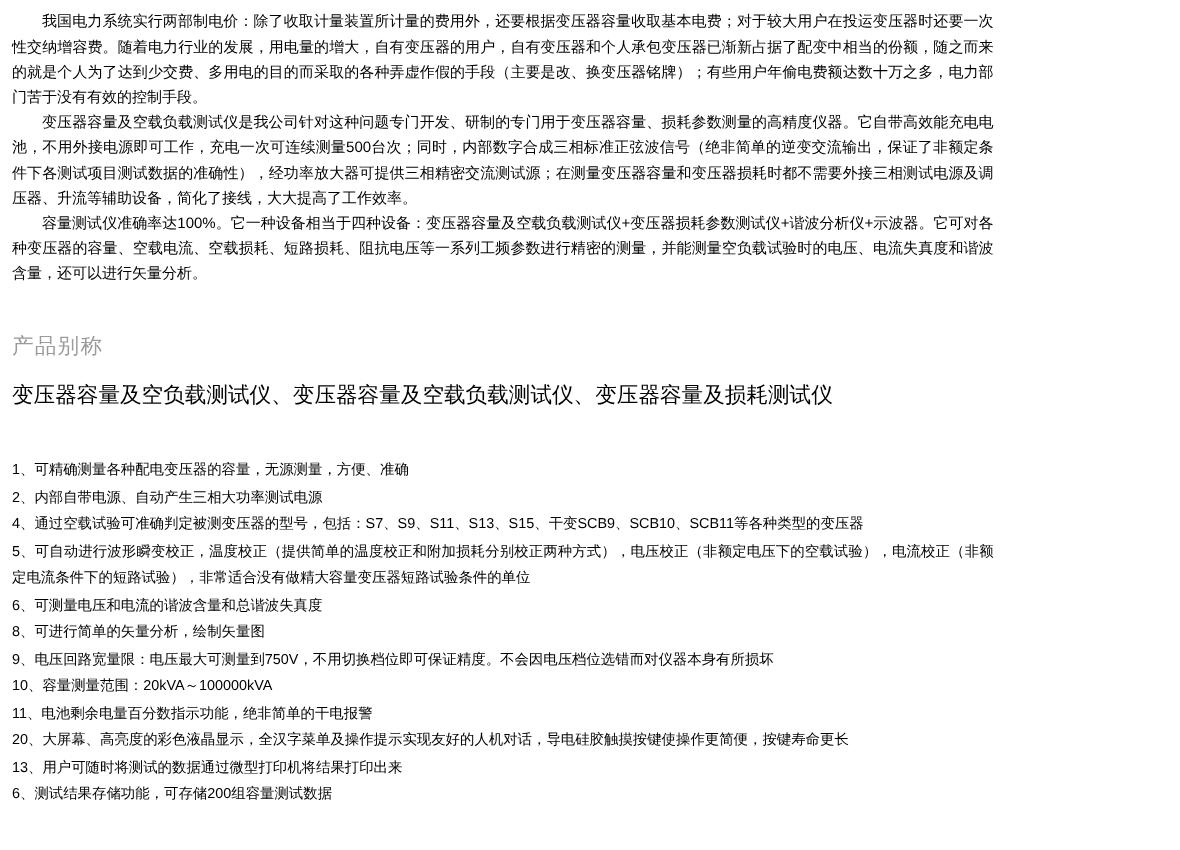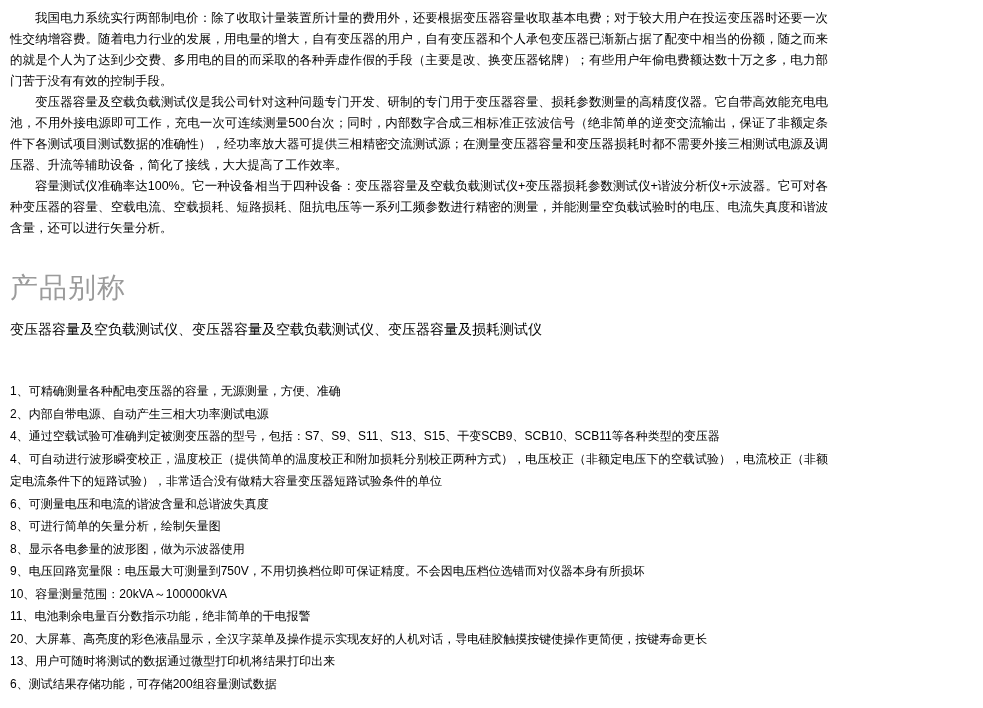--- a/index.html
+++ b/index.html
@@ -23,33 +23,33 @@
     font-size: 12.5px;
     line-height: 21px;
     color: #000;
     text-align: justify;
   }
   .intro p {
     margin: 0;
     text-indent: 2em;
   }
   .section-title {
-    font-size: 28px;
+    font-size: 18px;
     color: #9b9b9b;
     font-weight: normal;
     margin: 0;
     padding: 0;
     line-height: 26px;
     letter-spacing: 1px;
   }
   .alias-block {
     margin-top: 36px;
   }
   .alias-text {
-    font-size: 14px;
+    font-size: 18px;
     line-height: 21px;
     margin-top: 18px;
     color: #000;
   }
   .features-block {
     margin-top: 40px;
   }
   .features-list {
     margin-top: 18px;
   }
@@ -74,24 +74,23 @@
   <div class="alias-block">
     <h2 class="section-title">产品别称</h2>
     <div class="alias-text">变压器容量及空负载测试仪、变压器容量及空载负载测试仪、变压器容量及损耗测试仪</div>
   </div>
 
   <div class="features-block">
     <div class="features-list">
       <div class="feature">1、可精确测量各种配电变压器的容量，无源测量，方便、准确</div>
       <div class="feature">2、内部自带电源、自动产生三相大功率测试电源</div>
       <div class="feature">4、通过空载试验可准确判定被测变压器的型号，包括：S7、S9、S11、S13、S15、干变SCB9、SCB10、SCB11等各种类型的变压器</div>
-      <div class="feature">4、可自动进行波形瞬变校正，温度校正（提供简单的温度校正和附加损耗分别校正两种方式），电压校正（非额定电压下的空载试验），电流校正（非额定电流条件下的短路试验），非常适合没有做精大容量变压器短路试验条件的单位</div>
+      <div class="feature">5、可自动进行波形瞬变校正，温度校正（提供简单的温度校正和附加损耗分别校正两种方式），电压校正（非额定电压下的空载试验），电流校正（非额定电流条件下的短路试验），非常适合没有做精大容量变压器短路试验条件的单位</div>
       <div class="feature">6、可测量电压和电流的谐波含量和总谐波失真度</div>
       <div class="feature">8、可进行简单的矢量分析，绘制矢量图</div>
-      <div class="feature">8、显示各电参量的波形图，做为示波器使用</div>
       <div class="feature">9、电压回路宽量限：电压最大可测量到750V，不用切换档位即可保证精度。不会因电压档位选错而对仪器本身有所损坏</div>
       <div class="feature">10、容量测量范围：20kVA～100000kVA</div>
       <div class="feature">11、电池剩余电量百分数指示功能，绝非简单的干电报警</div>
       <div class="feature">20、大屏幕、高亮度的彩色液晶显示，全汉字菜单及操作提示实现友好的人机对话，导电硅胶触摸按键使操作更简便，按键寿命更长</div>
       <div class="feature">13、用户可随时将测试的数据通过微型打印机将结果打印出来</div>
       <div class="feature">6、测试结果存储功能，可存储200组容量测试数据</div>
     </div>
   </div>
 
 </div>

